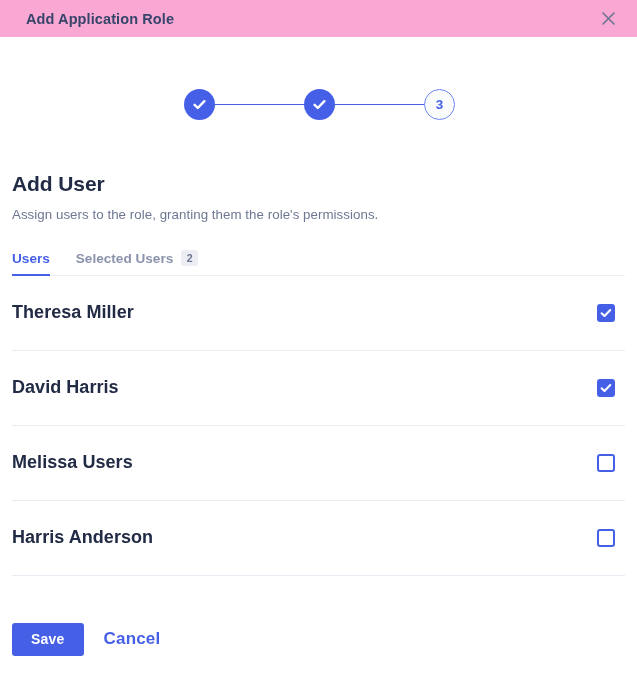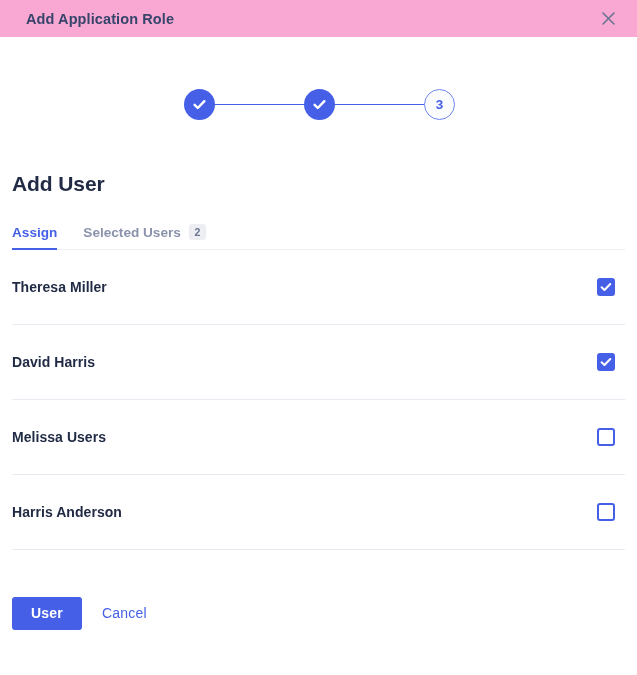--- a/index.html
+++ b/index.html
@@ -155,21 +155,21 @@
   .user-row {
     height: 75px;
     display: flex;
     align-items: center;
     justify-content: space-between;
     border-bottom: 1.3px solid #e9ebf2;
     padding-right: 10px;
     cursor: pointer;
   }
   .user-name {
-    font-size: 14px;
+    font-size: 18px;
     font-weight: 700;
     color: #222b45;
     letter-spacing: .05px;
   }
   .checkbox {
     width: 18px;
     height: 18px;
     border-radius: 3px;
     border: 2px solid #4560e6;
     background: #ffffff;
@@ -204,22 +204,22 @@
     padding: 0 19px;
     height: 33px;
     cursor: pointer;
     font-family: inherit;
     letter-spacing: .2px;
   }
   .btn-cancel {
     background: none;
     border: none;
     color: #4560e6;
-    font-size: 14px;
-    font-weight: 400;
+    font-size: 17px;
+    font-weight: 700;
     cursor: pointer;
     font-family: inherit;
     padding: 0 6px;
     letter-spacing: .2px;
   }
 </style>
 </head>
 <body>
 
 <div class="modal-header">
@@ -251,24 +251,25 @@
         </svg>
       </span>
     </div>
     <div class="step-line"></div>
     <div class="step-circle current">
       <span>3</span>
     </div>
   </div>
 
   <h2 class="section-title">Add User</h2>
+  <p class="section-sub">Assign users to the role, granting them the role's permissions.</p>
 
   <div class="tabs">
     <button class="tab active">
-      <span>Assign</span>
+      <span>Users</span>
     </button>
     <button class="tab">
       <span>Selected Users</span>
       <span class="tab-badge">2</span>
     </button>
   </div>
 
   <div class="user-list">
 
     <div class="user-row">
@@ -299,17 +300,17 @@
     <div class="user-row">
       <span class="user-name">Harris Anderson</span>
       <span class="checkbox">
         
       </span>
     </div>
 
   </div>
 
   <div class="modal-footer">
-    <button class="btn-save">User</button>
+    <button class="btn-save">Save</button>
     <button class="btn-cancel">Cancel</button>
   </div>
 
 </div>
 
 </body></html>

